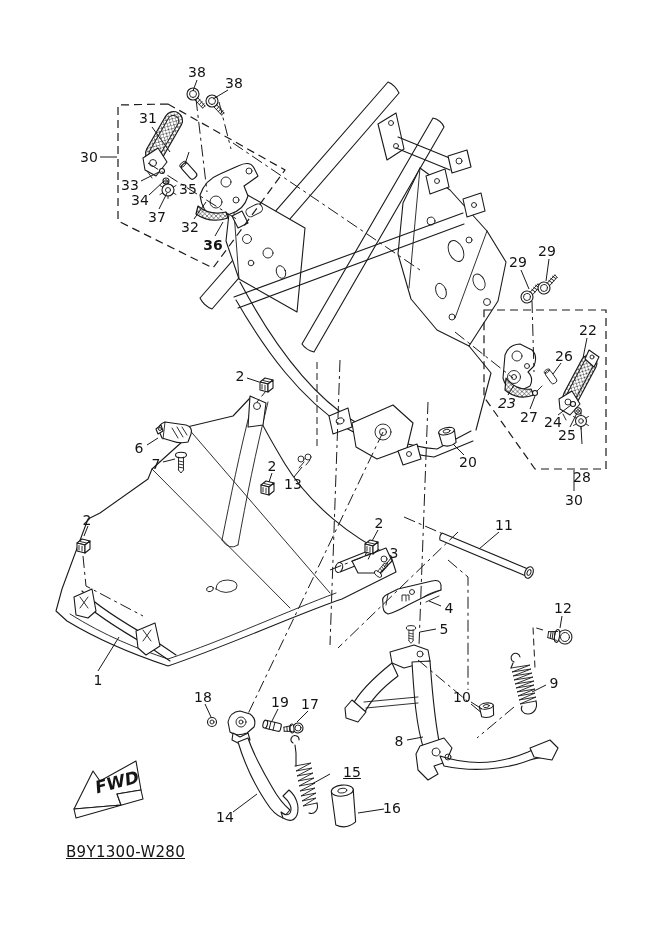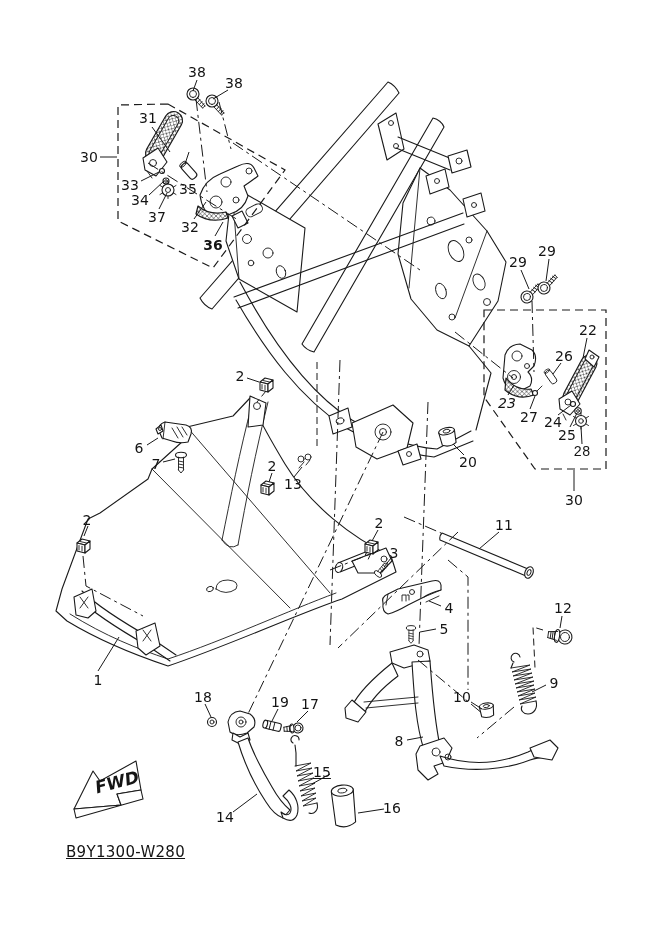--- a/index.html
+++ b/index.html
@@ -341,21 +341,21 @@
       <div class="callout" style="left: 190px; top: 227px;">32</div>
       <div class="callout" style="left: 213px; top: 245px; font-weight: bold;">36</div>
       <div class="callout" style="left: 518px; top: 262px;">29</div>
       <div class="callout" style="left: 547px; top: 251px;">29</div>
       <div class="callout" style="left: 588px; top: 330px;">22</div>
       <div class="callout" style="left: 564px; top: 356px;">26</div>
       <div class="callout" style="left: 507px; top: 403px; font-style: italic;">23</div>
       <div class="callout" style="left: 529px; top: 417px;">27</div>
       <div class="callout" style="left: 553px; top: 422px;">24</div>
       <div class="callout" style="left: 567px; top: 435px;">25</div>
-      <div class="callout" style="left: 582px; top: 452px; font-family: Liberation Mono, monospace;">28</div>
+      <div class="callout" style="left: 582px; top: 477px;">28</div>
       <div class="callout" style="left: 574px; top: 500px;">30</div>
       <div class="callout" style="left: 468px; top: 462px;">20</div>
       <div class="callout" style="left: 240px; top: 376px;">2</div>
       <div class="callout" style="left: 139px; top: 448px;">6</div>
       <div class="callout" style="left: 156px; top: 464px;">7</div>
       <div class="callout" style="left: 272px; top: 466px;">2</div>
       <div class="callout" style="left: 293px; top: 484px;">13</div>
       <div class="callout" style="left: 87px; top: 520px;">2</div>
       <div class="callout" style="left: 379px; top: 523px;">2</div>
       <div class="callout" style="left: 394px; top: 553px;">3</div>
@@ -363,18 +363,18 @@
       <div class="callout" style="left: 449px; top: 608px;">4</div>
       <div class="callout" style="left: 444px; top: 629px;">5</div>
       <div class="callout" style="left: 563px; top: 608px;">12</div>
       <div class="callout" style="left: 98px; top: 680px;">1</div>
       <div class="callout" style="left: 203px; top: 697px;">18</div>
       <div class="callout" style="left: 280px; top: 702px;">19</div>
       <div class="callout" style="left: 310px; top: 704px;">17</div>
       <div class="callout" style="left: 462px; top: 697px;">10</div>
       <div class="callout" style="left: 554px; top: 683px;">9</div>
       <div class="callout" style="left: 399px; top: 741px;">8</div>
-      <div class="callout" style="left: 322px; top: 772px; text-decoration: underline;">15</div>
+      <div class="callout" style="left: 352px; top: 772px; text-decoration: underline;">15</div>
       <div class="callout" style="left: 225px; top: 817px;">14</div>
       <div class="callout" style="left: 392px; top: 808px;">16</div>
     </div>
 <div id="code">B9Y1300-W280</div>
 </div>
 
 </body></html>

